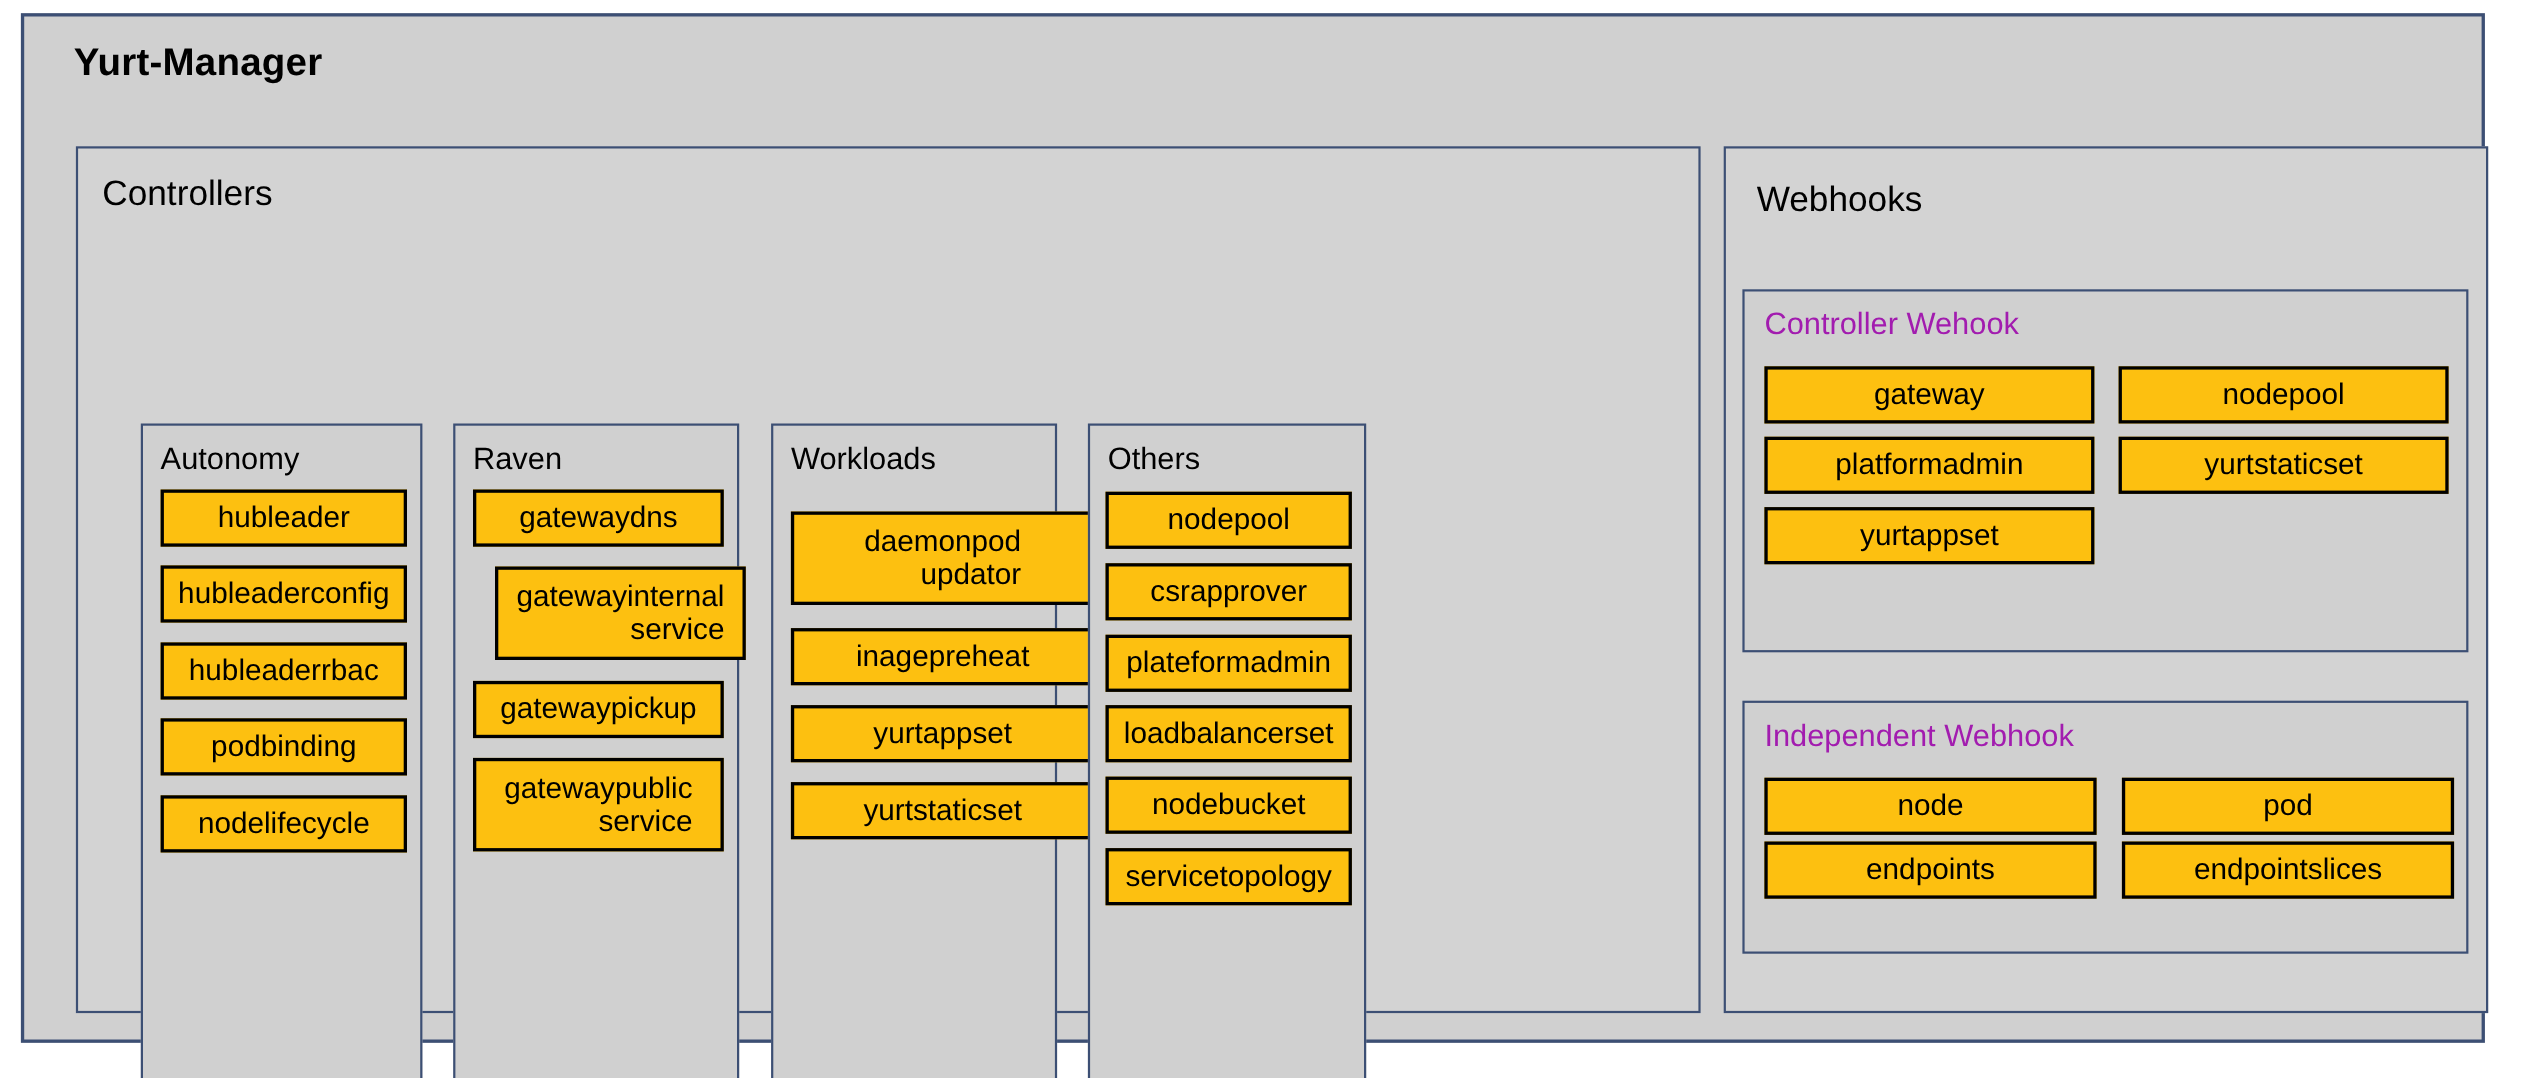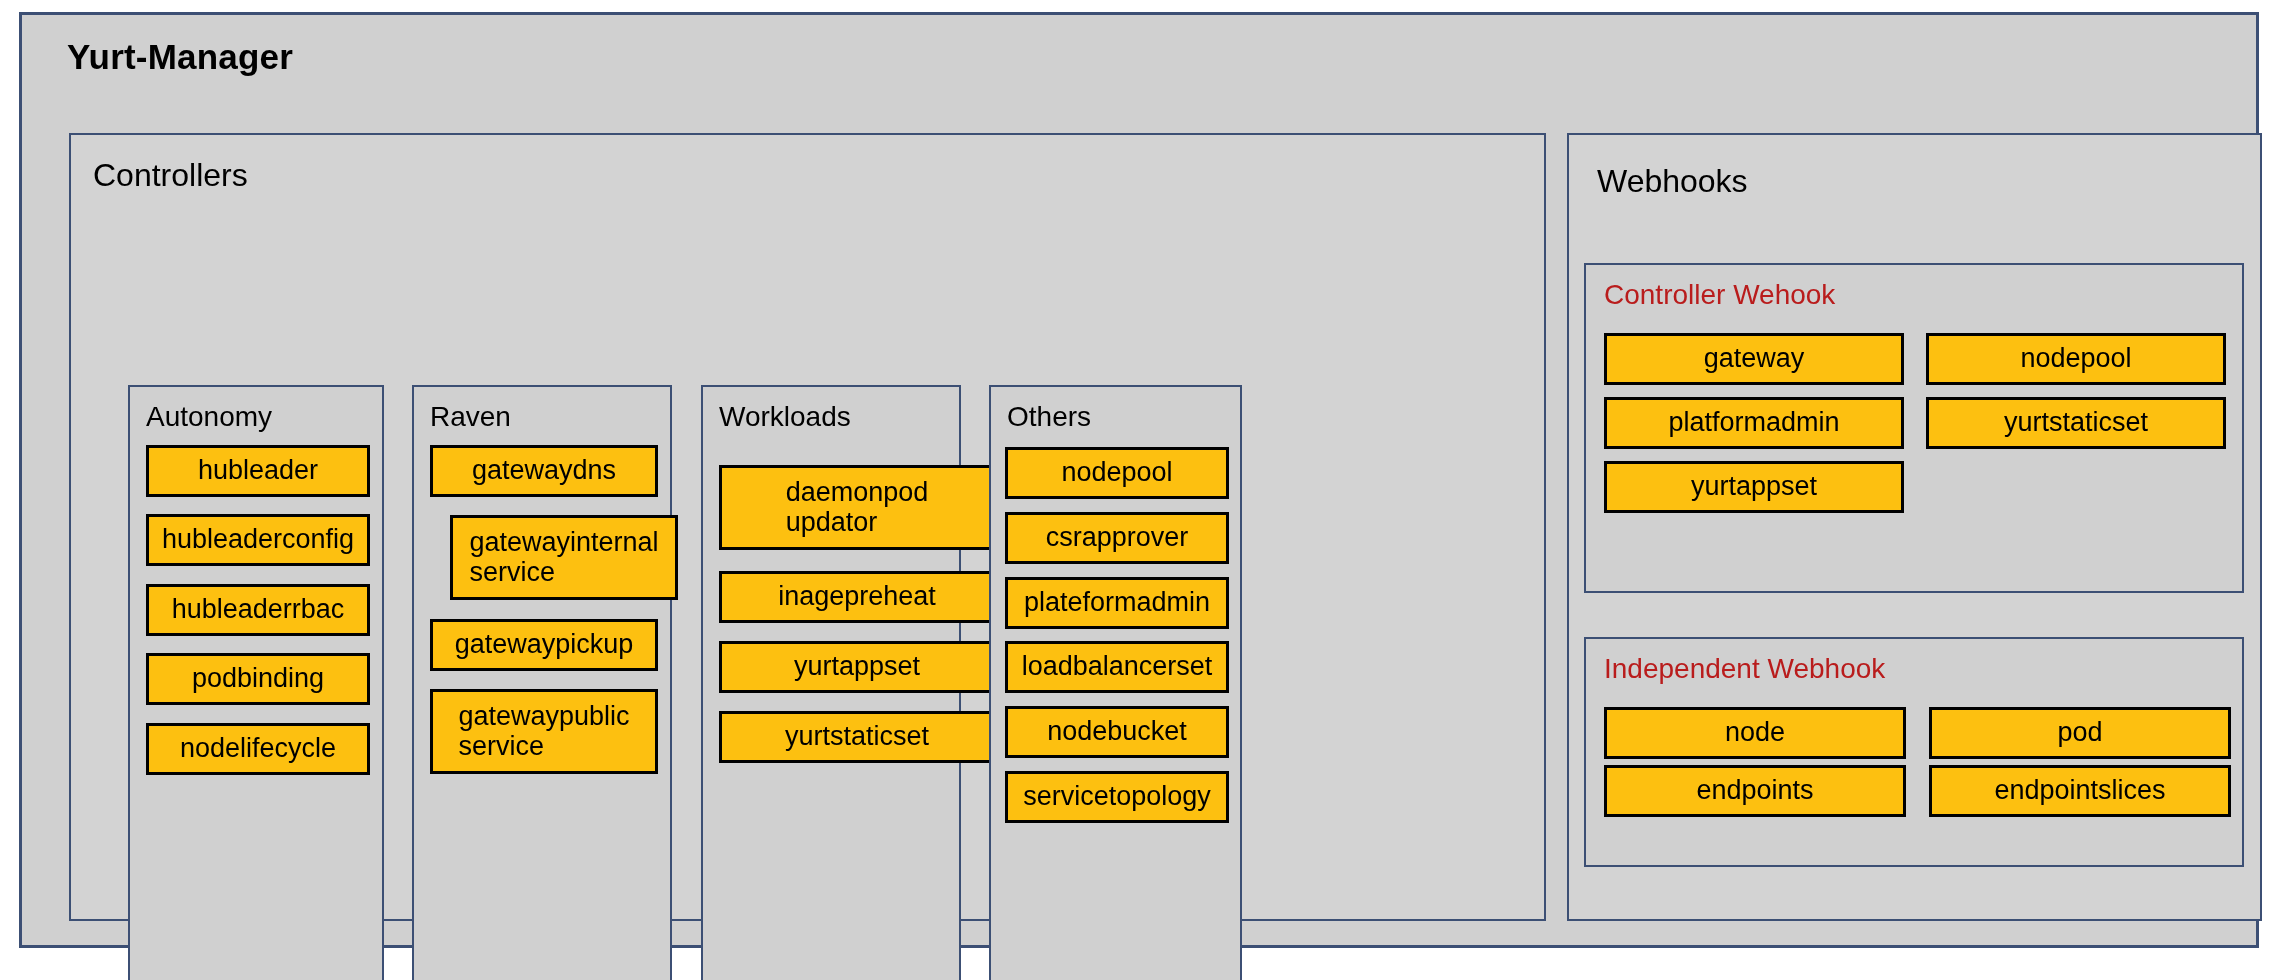--- a/index.html
+++ b/index.html
@@ -105,21 +105,21 @@
 
   
   .chip {
     position: absolute;
     background: #fdc010;
     border: 3px solid #000000;
     box-sizing: border-box;
     display: flex;
     align-items: center;
     justify-content: center;
-    text-align: left;
+    text-align: right;
     font-size: 27px;
     line-height: 1.08;
     color: #000000;
     white-space: pre-line;
     padding: 0 4px;
   }
 
   
   #group-autonomy .chip { left: 16px; width: 224px; }
   .chip-a0 { top: 58px;  height: 52px; }
@@ -153,21 +153,21 @@
 
   
   #webhook-controller { left: 1562px; top: 248px; width: 660px; height: 330px; }
   #webhook-independent { left: 1562px; top: 622px; width: 660px; height: 230px; }
 
   .webhook-title {
     position: absolute;
     left: 18px;
     top: 14px;
     font-size: 28px;
-    color: #b91c1c;
+    color: #a21caf;
     white-space: nowrap;
   }
 
   
   #webhook-controller .chip { width: 300px; height: 52px; }
   .chip-cw0 { left: 18px;  top: 68px; }
   .chip-cw1 { left: 340px; top: 68px; }
   .chip-cw2 { left: 18px;  top: 132px; }
   .chip-cw3 { left: 340px; top: 132px; }
   .chip-cw4 { left: 18px;  top: 196px; }

